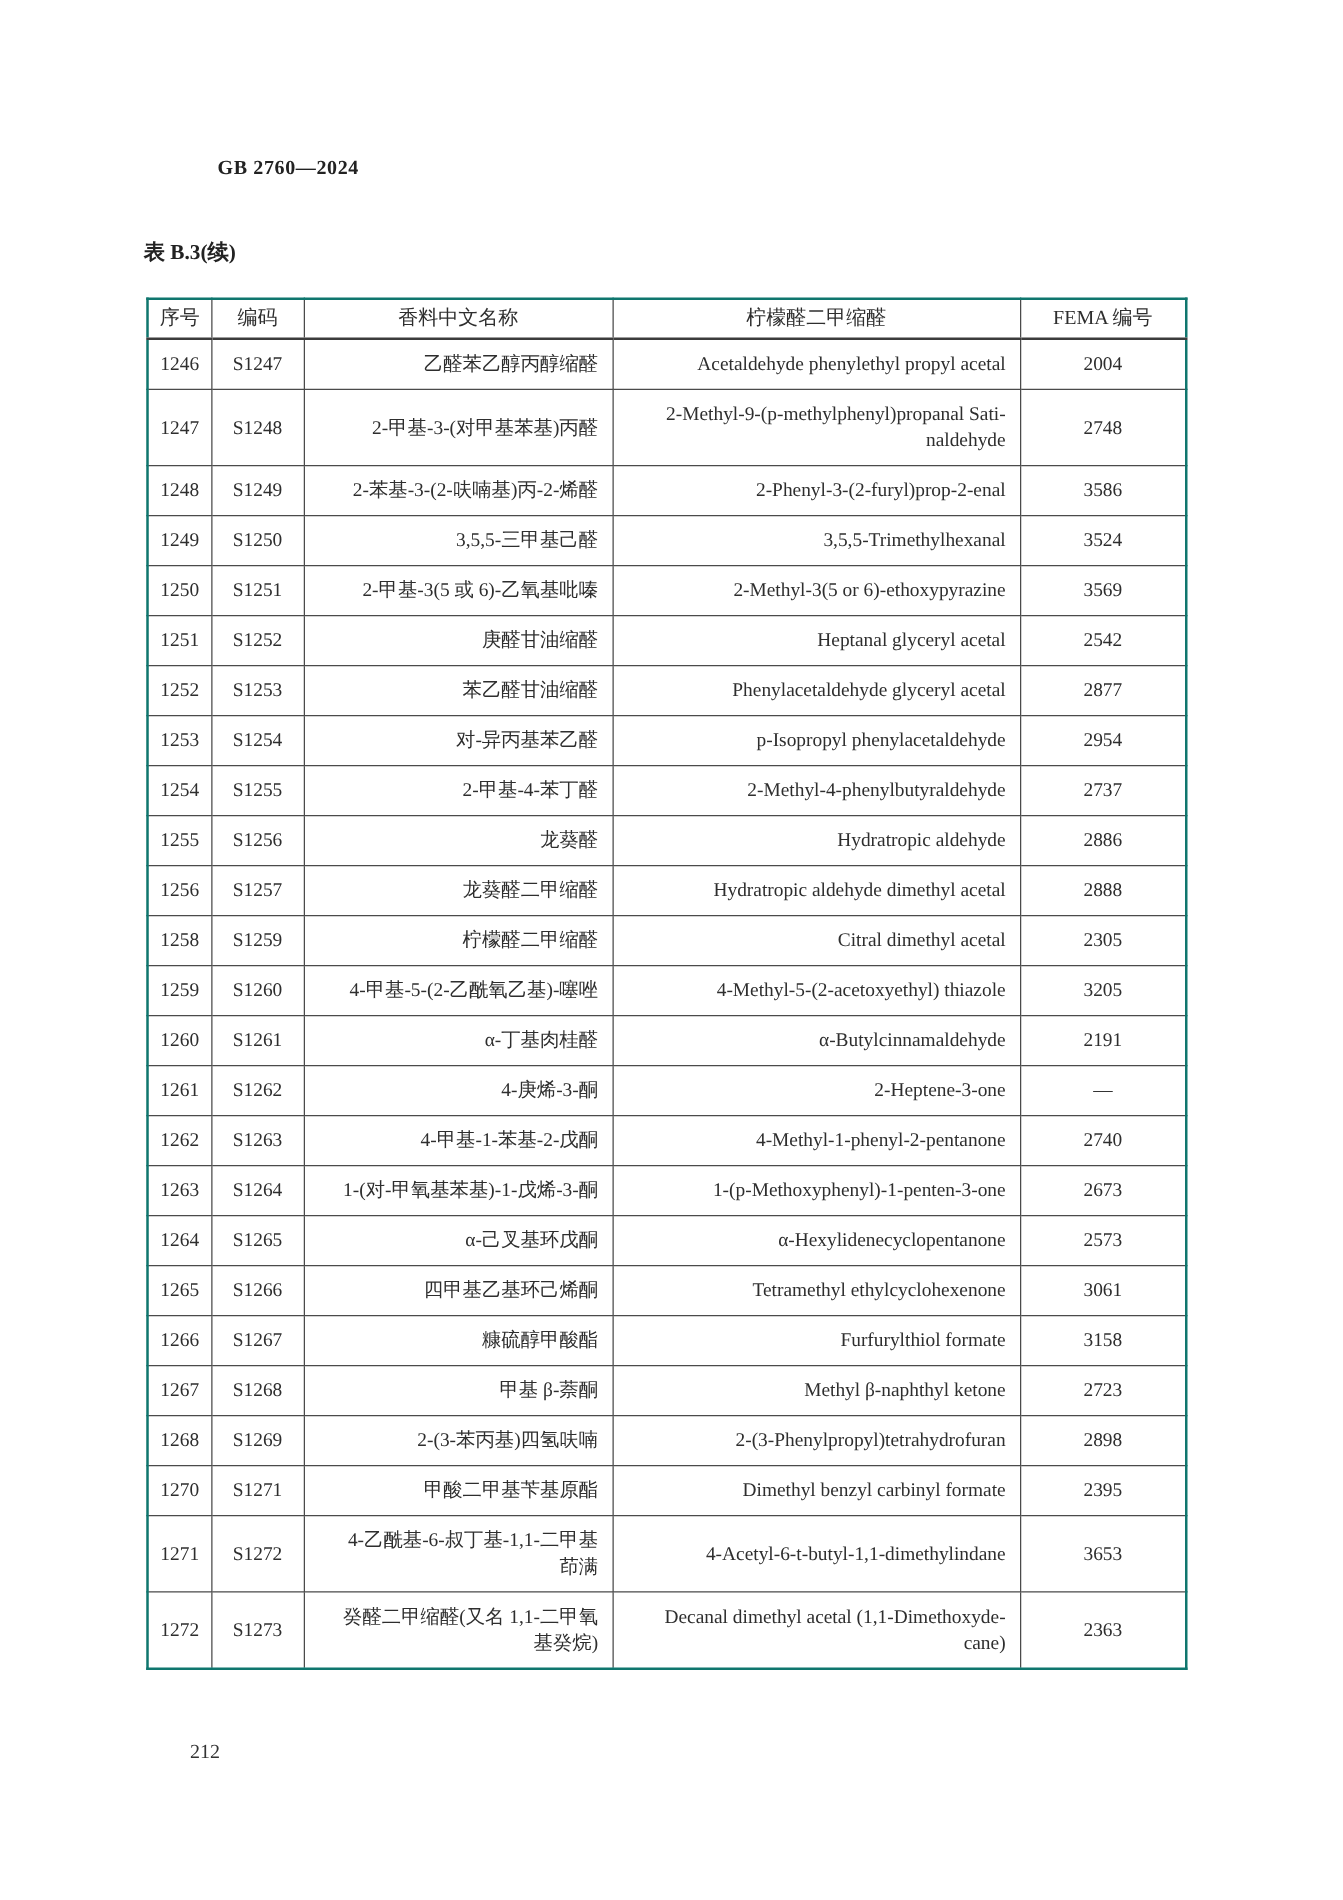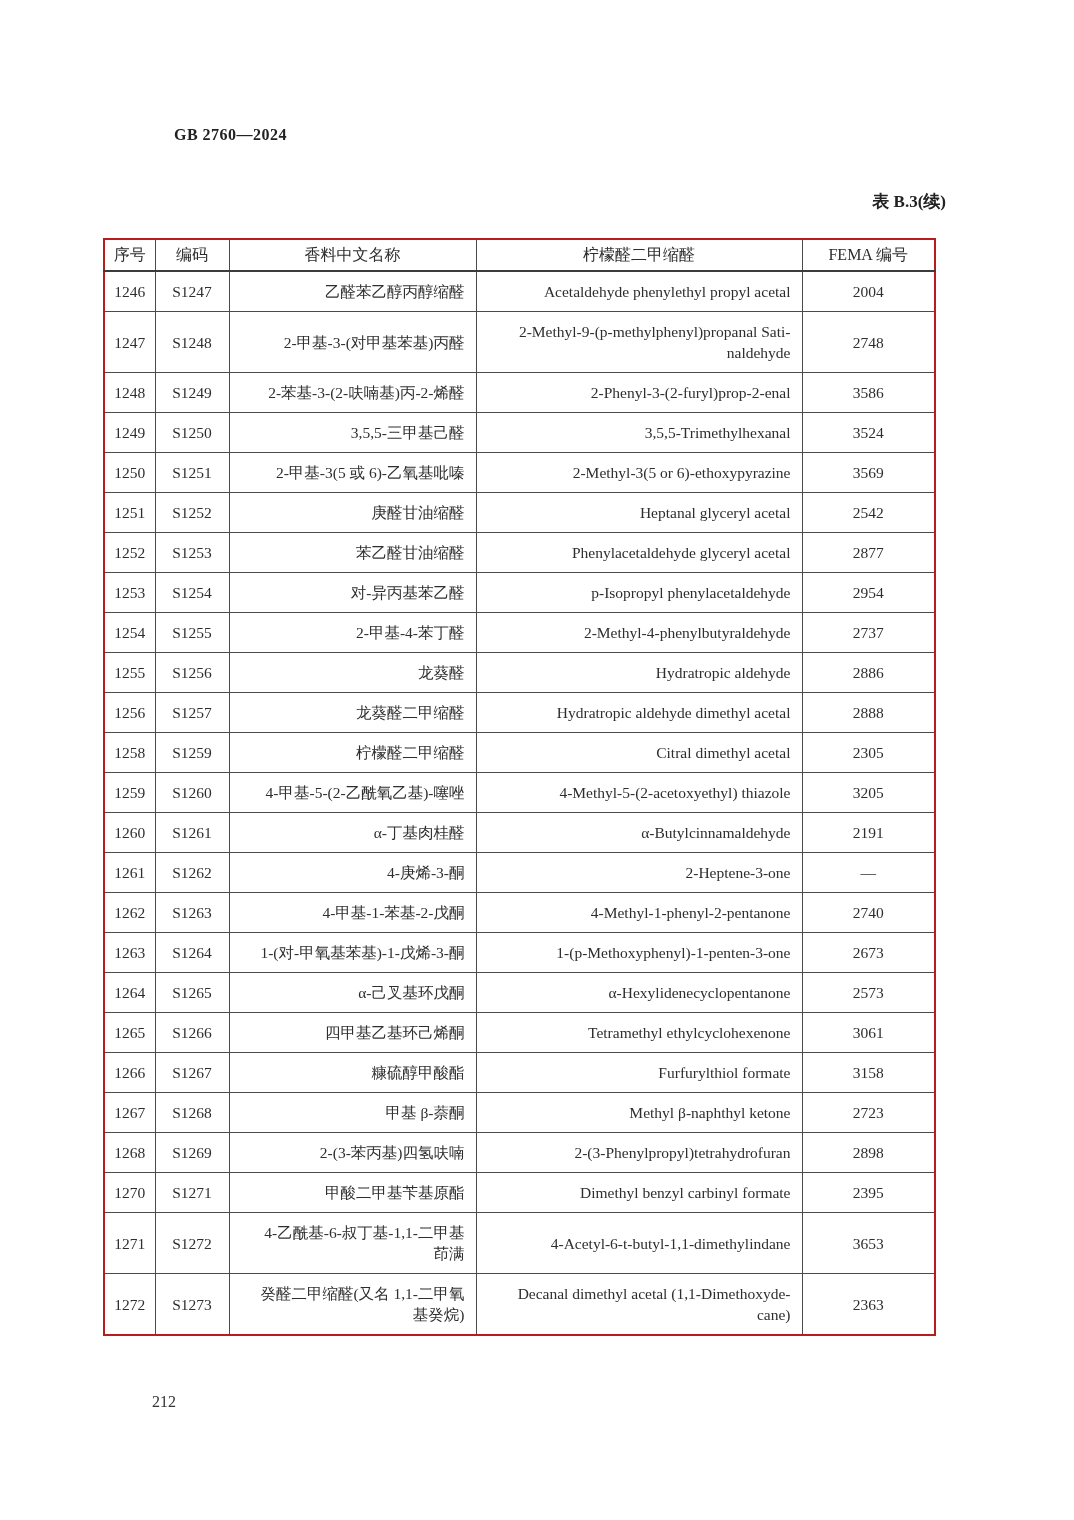--- a/index.html
+++ b/index.html
@@ -21,33 +21,33 @@
     font-weight: bold;
     letter-spacing: 0.5px;
     color: #222;
     margin-left: 41px;
   }
   .table-title {
     position: absolute;
     left: 115px;
     top: 190px;
     width: 831px;
-    text-align: right;
+    text-align: left;
     font-size: 17px;
     font-weight: bold;
     color: #222;
   }
   table.flavor-table {
     position: absolute;
-    left: 103px;
+    left: 117px;
     top: 238px;
     width: 831px;
     border-collapse: collapse;
     table-layout: fixed;
-    border: 2px solid #b91c1c;
+    border: 2px solid #0f766e;
   }
   .flavor-table th, .flavor-table td {
     border: 1px solid #4a4a4a;
     color: #2e2e2e;
   }
   .flavor-table thead th {
     border-bottom: 2px solid #3c3c3c;
     font-weight: normal;
     font-size: 16px;
     padding: 5px 4px;

